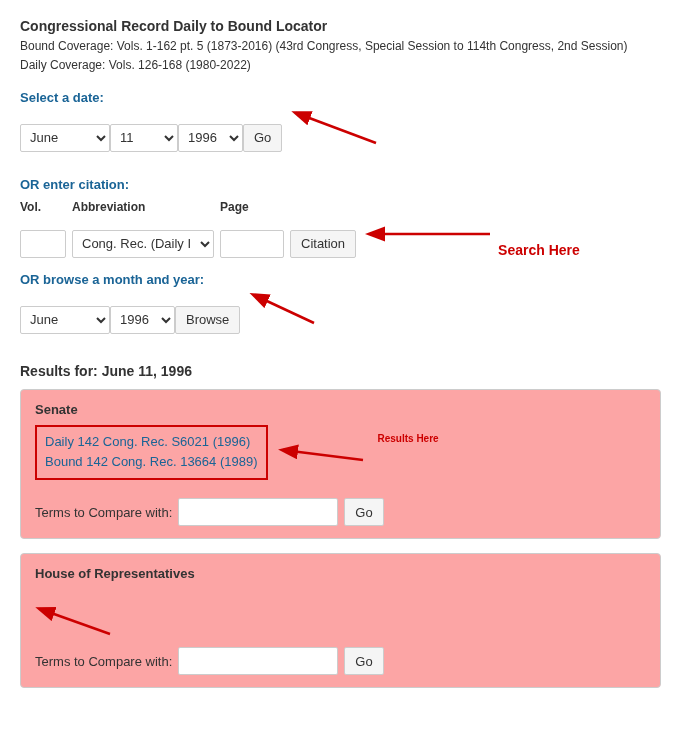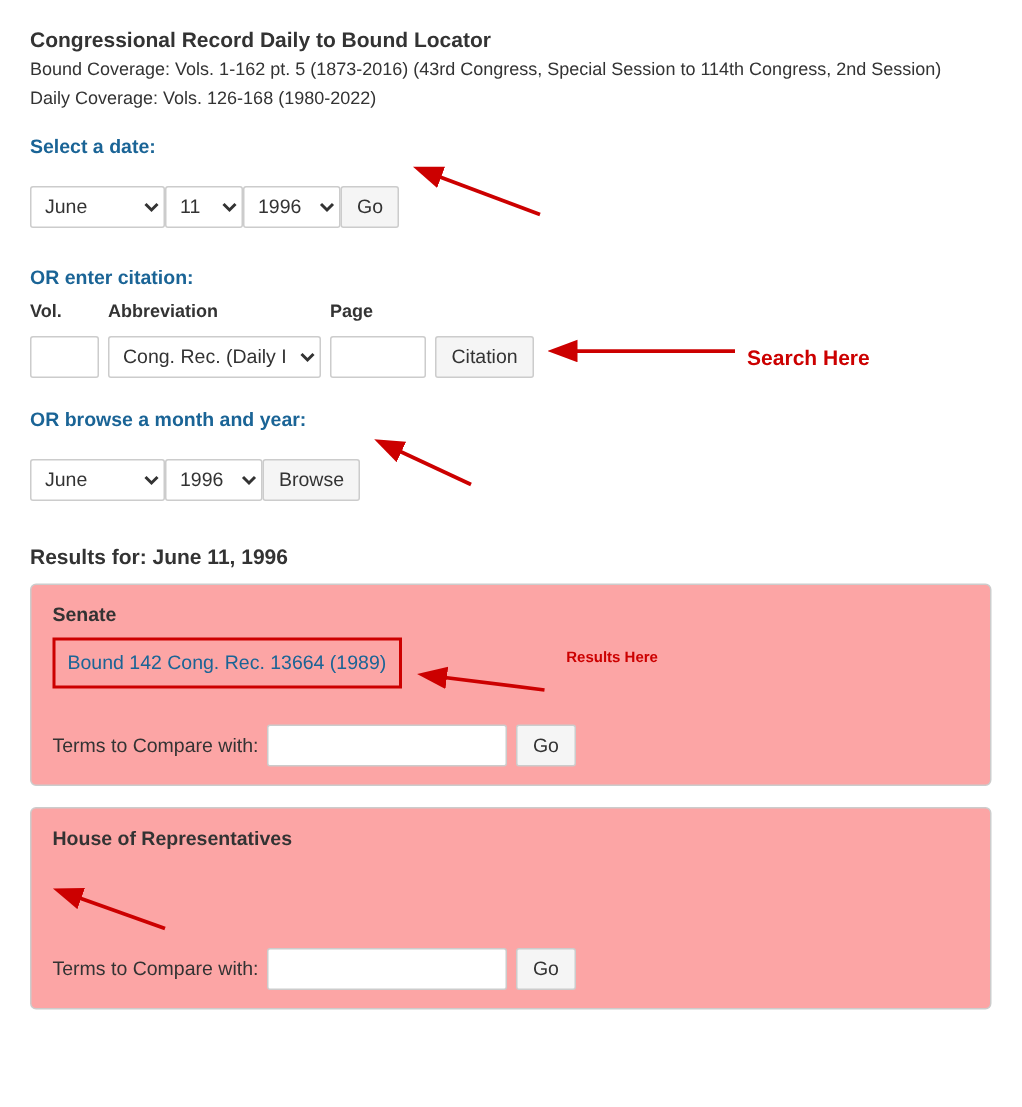--- a/index.html
+++ b/index.html
@@ -61,21 +61,21 @@
       display: flex;
       align-items: flex-end;
       gap: 0;
       margin-bottom: 4px;
     }
     .col-vol { width: 52px; font-weight: bold; font-size: 12px; }
     .col-abbr { width: 148px; font-weight: bold; font-size: 12px; }
     .col-page { width: 70px; font-weight: bold; font-size: 12px; }
     .citation-row {
       display: flex;
-      align-items: center;
+      align-items: flex-end;
       gap: 0;
     }
     .input-vol { width: 46px; margin-right: 6px; }
     .results-label {
       font-size: 14px;
       font-weight: bold;
       color: #333;
       margin-bottom: 10px;
     }
     .results-card {
@@ -127,21 +127,21 @@
   <div class="coverage-text">Daily Coverage: Vols. 126-168 (1980-2022)</div>
 
   <div class="section-label">Select a date:</div>
 
   <div class="row">
     <select style="width:90px;">
       <option>January</option><option>February</option><option>March</option><option>April</option><option>May</option>
       <option selected="">June</option><option>July</option><option>August</option><option>September</option>
       <option>October</option><option>November</option><option>December</option>
     </select>
-    <select style="width:52px;">
+    <select style="width:68px;">
       <option>1</option><option>2</option><option>3</option><option>4</option><option>5</option>
       <option>6</option><option>7</option><option>8</option><option>9</option><option>10</option>
       <option selected="">11</option><option>12</option><option>13</option><option>14</option><option>15</option>
       <option>16</option><option>17</option><option>18</option><option>19</option><option>20</option>
       <option>21</option><option>22</option><option>23</option><option>24</option><option>25</option>
       <option>26</option><option>27</option><option>28</option><option>29</option><option>30</option><option>31</option>
     </select>
     <select style="width:65px;">
       <option>1980</option><option>1981</option><option>1982</option><option>1983</option><option>1984</option>
       <option>1985</option><option>1986</option><option>1987</option><option>1988</option><option>1989</option>
@@ -216,20 +216,21 @@
       </svg>
     </div>
   </div>
 
   <div class="results-label" style="margin-top:18px;">Results for: June 11, 1996</div>
 
   <div class="results-card">
     <div class="card-title">Senate</div>
     <div style="display:flex;align-items:flex-start;gap:10px;">
       <div class="record-box">
+        <a href="#" class="record-link">Daily 142 Cong. Rec. S6021 (1996)</a>
         <a href="#" class="record-link">Bound 142 Cong. Rec. 13664 (1989)</a>
       </div>
 
       <svg width="90" height="50" style="overflow:visible;position:relative;top:5px;flex-shrink:0;">
         <defs>
           <marker id="arr4" markerWidth="8" markerHeight="8" refX="6" refY="3" orient="auto">
             <path d="M0,0 L0,6 L8,3 z" fill="#c00"></path>
           </marker>
         </defs>
         <path d="M85,30 L5,20" stroke="#c00" stroke-width="2.5" fill="none" marker-end="url(#arr4)"></path>

